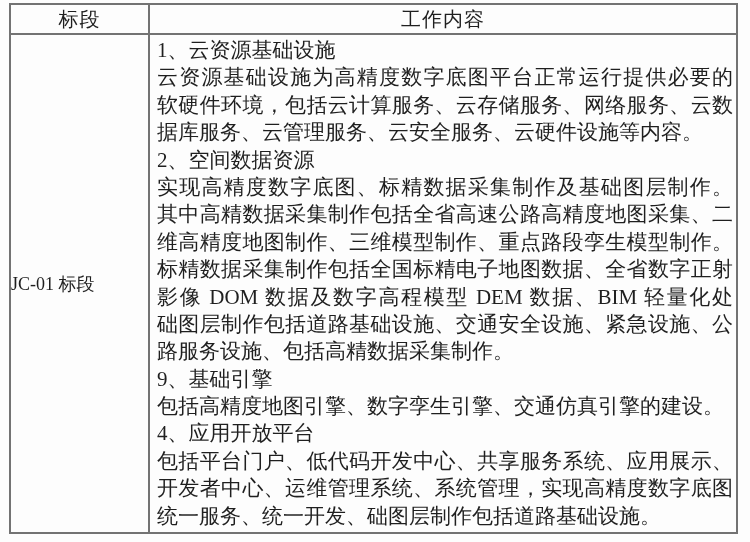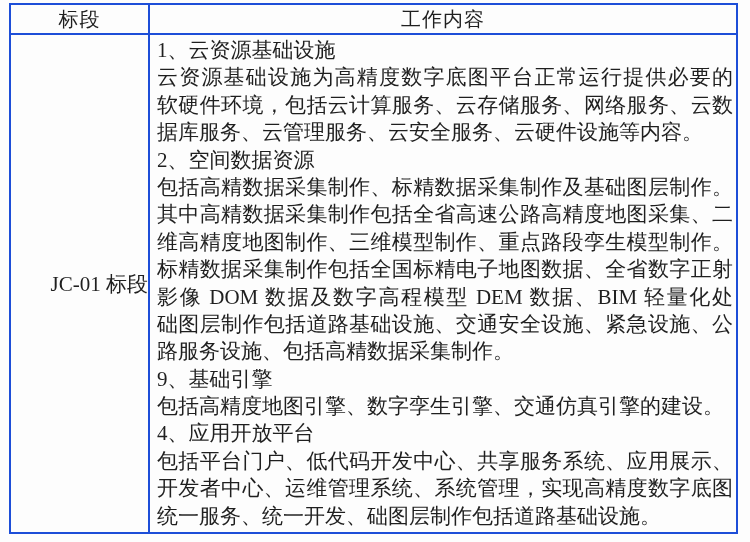--- a/index.html
+++ b/index.html
@@ -15,35 +15,35 @@
   table.tender-table {
     position: absolute;
     left: 9px;
     top: 3px;
     width: 729px;
     border-collapse: collapse;
     table-layout: fixed;
   }
   .tender-table th,
   .tender-table td {
-    border: 2px solid #1d4ed8;
+    border: 2px solid #737373;
     padding: 0;
   }
   .tender-table th.col-section { width: 137px; }
   .tender-table th {
     height: 28px;
     font-weight: normal;
     font-size: 20px;
     text-align: center;
     letter-spacing: 1px;
   }
   td.cell-section {
-    text-align: right;
+    text-align: left;
     vertical-align: middle;
-    font-size: 21px;
+    font-size: 18px;
     white-space: nowrap;
   }
   td.cell-work {
     vertical-align: top;
     padding: 2px 3px 2px 7px;
   }
   .work-line {
     font-size: 21px;
     line-height: 27.4px;
     height: 27.4px;
@@ -72,21 +72,21 @@
     <tbody>
       <tr>
         <td class="cell-section">JC-01 标段</td>
         <td class="cell-work">
           <div id="work-lines">
               <div class="work-line">1、云资源基础设施</div>
               <div class="work-line fill">云资源基础设施为高精度数字底图平台正常运行提供必要的</div>
               <div class="work-line fill">软硬件环境，包括云计算服务、云存储服务、网络服务、云数</div>
               <div class="work-line">据库服务、云管理服务、云安全服务、云硬件设施等内容。</div>
               <div class="work-line">2、空间数据资源</div>
-              <div class="work-line fill">包括高精数据采集制作、标精数据采集制作及基础图层制作。</div>
+              <div class="work-line fill">实现高精度数字底图、标精数据采集制作及基础图层制作。</div>
               <div class="work-line fill">其中高精数据采集制作包括全省高速公路高精度地图采集、二</div>
               <div class="work-line fill">维高精度地图制作、三维模型制作、重点路段孪生模型制作。</div>
               <div class="work-line fill">标精数据采集制作包括全国标精电子地图数据、全省数字正射</div>
               <div class="work-line fill">影像 DOM 数据及数字高程模型 DEM 数据、BIM 轻量化处理。基</div>
               <div class="work-line fill">础图层制作包括道路基础设施、交通安全设施、紧急设施、公</div>
               <div class="work-line">路服务设施、包括高精数据采集制作。</div>
               <div class="work-line">9、基础引擎</div>
               <div class="work-line">包括高精度地图引擎、数字孪生引擎、交通仿真引擎的建设。</div>
               <div class="work-line">4、应用开放平台</div>
               <div class="work-line fill">包括平台门户、低代码开发中心、共享服务系统、应用展示、</div>

